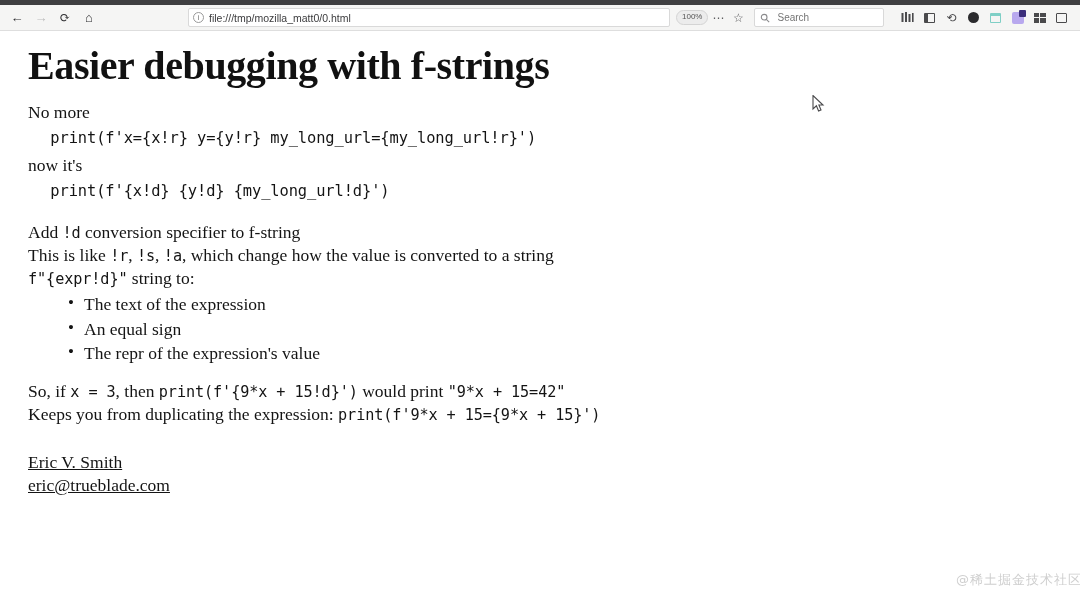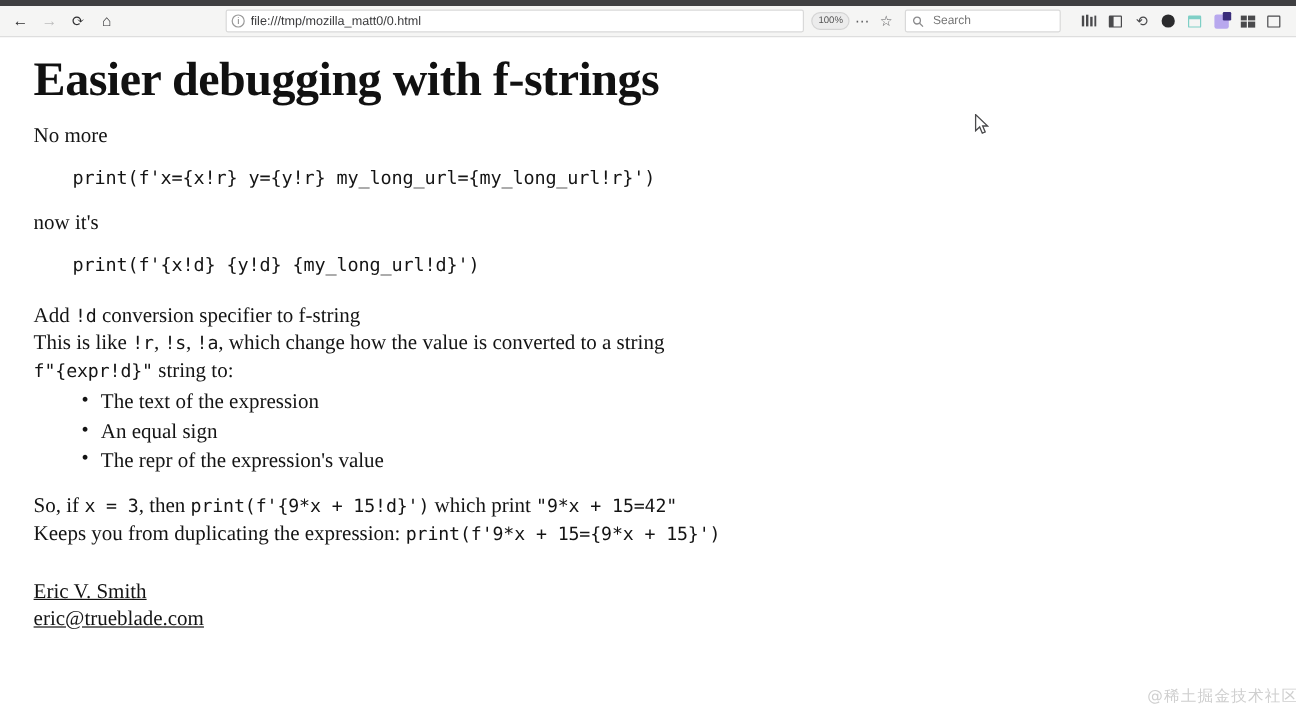--- a/index.html
+++ b/index.html
@@ -211,21 +211,21 @@
 
   .blk { margin-bottom: 18px; }
 
   .pre-line {
     font-family: "DejaVu Sans Mono", "Liberation Mono", monospace;
     font-size: 15.4px;
     line-height: 1.4;
     letter-spacing: -0.1px;
     color: #141414;
     white-space: pre;
-    margin: 14px;
+    margin: 4px;
   }
 
   code, .mono {
     font-family: "DejaVu Sans Mono", "Liberation Mono", monospace;
     font-size: 15.2px;
     letter-spacing: -0.1px;
     color: #141414;
   }
 
   ul.bullets {
@@ -372,21 +372,21 @@
       <p class="blk"><span>This is like </span><code class="mono">!r</code><span>, </span><code class="mono">!s</code><span>, </span><code class="mono">!a</code><span>, which change how the value is converted to a string</span></p>
 
       <p class="blk"><code class="mono">f"{expr!d}"</code><span> string to:</span></p>
 
       <ul class="bullets">
         <li>The text of the expression</li>
         <li>An equal sign</li>
         <li>The repr of the expression's value</li>
       </ul>
 
-      <p class="blk"><span>So, if </span><code class="mono">x = 3</code><span>, then </span><code class="mono">print(f'{9*x + 15!d}')</code><span> which print </span><code class="mono">"9*x + 15=42"</code></p>
+      <p class="blk"><span>So, if </span><code class="mono">x = 3</code><span>, then </span><code class="mono">print(f'{9*x + 15!d}')</code><span> would print </span><code class="mono">"9*x + 15=42"</code></p>
 
       <p class="blk"><span>Keeps you from duplicating the expression: </span><code class="mono">print(f'9*x + 15={9*x + 15}')</code></p>
 
       <div class="sig">
         <div class="line">Eric V. Smith</div>
         <div class="line">eric@trueblade.com</div>
       </div>
 
     </div>
 

